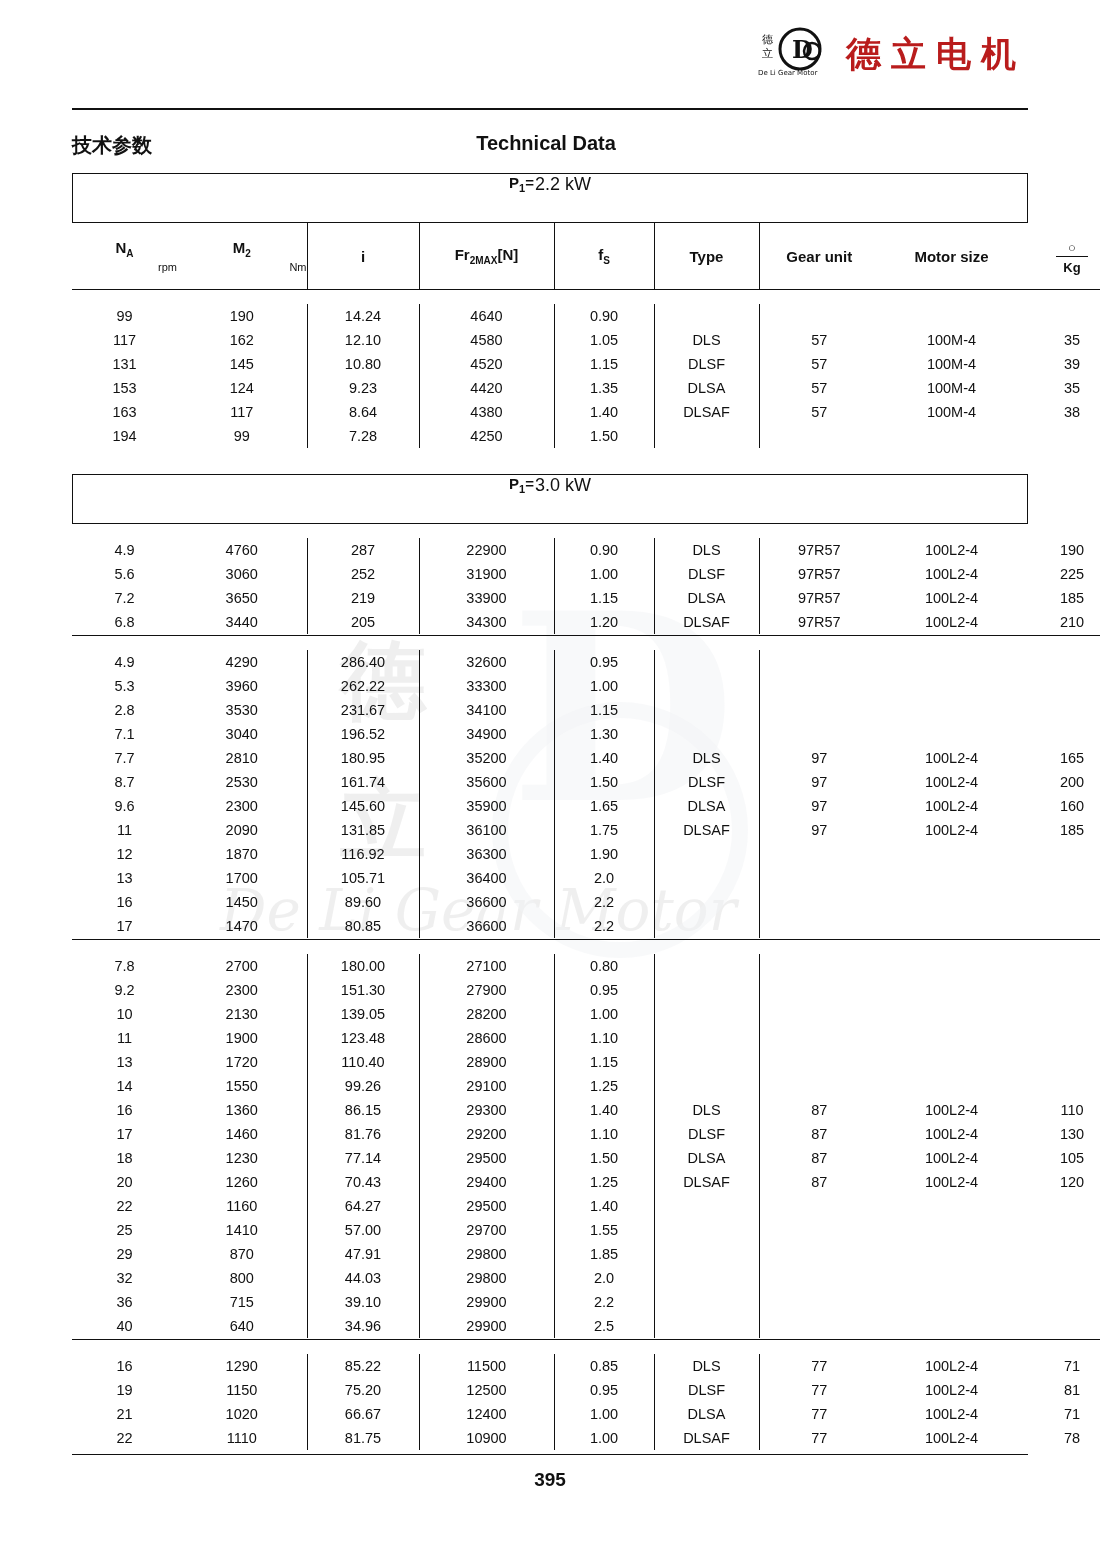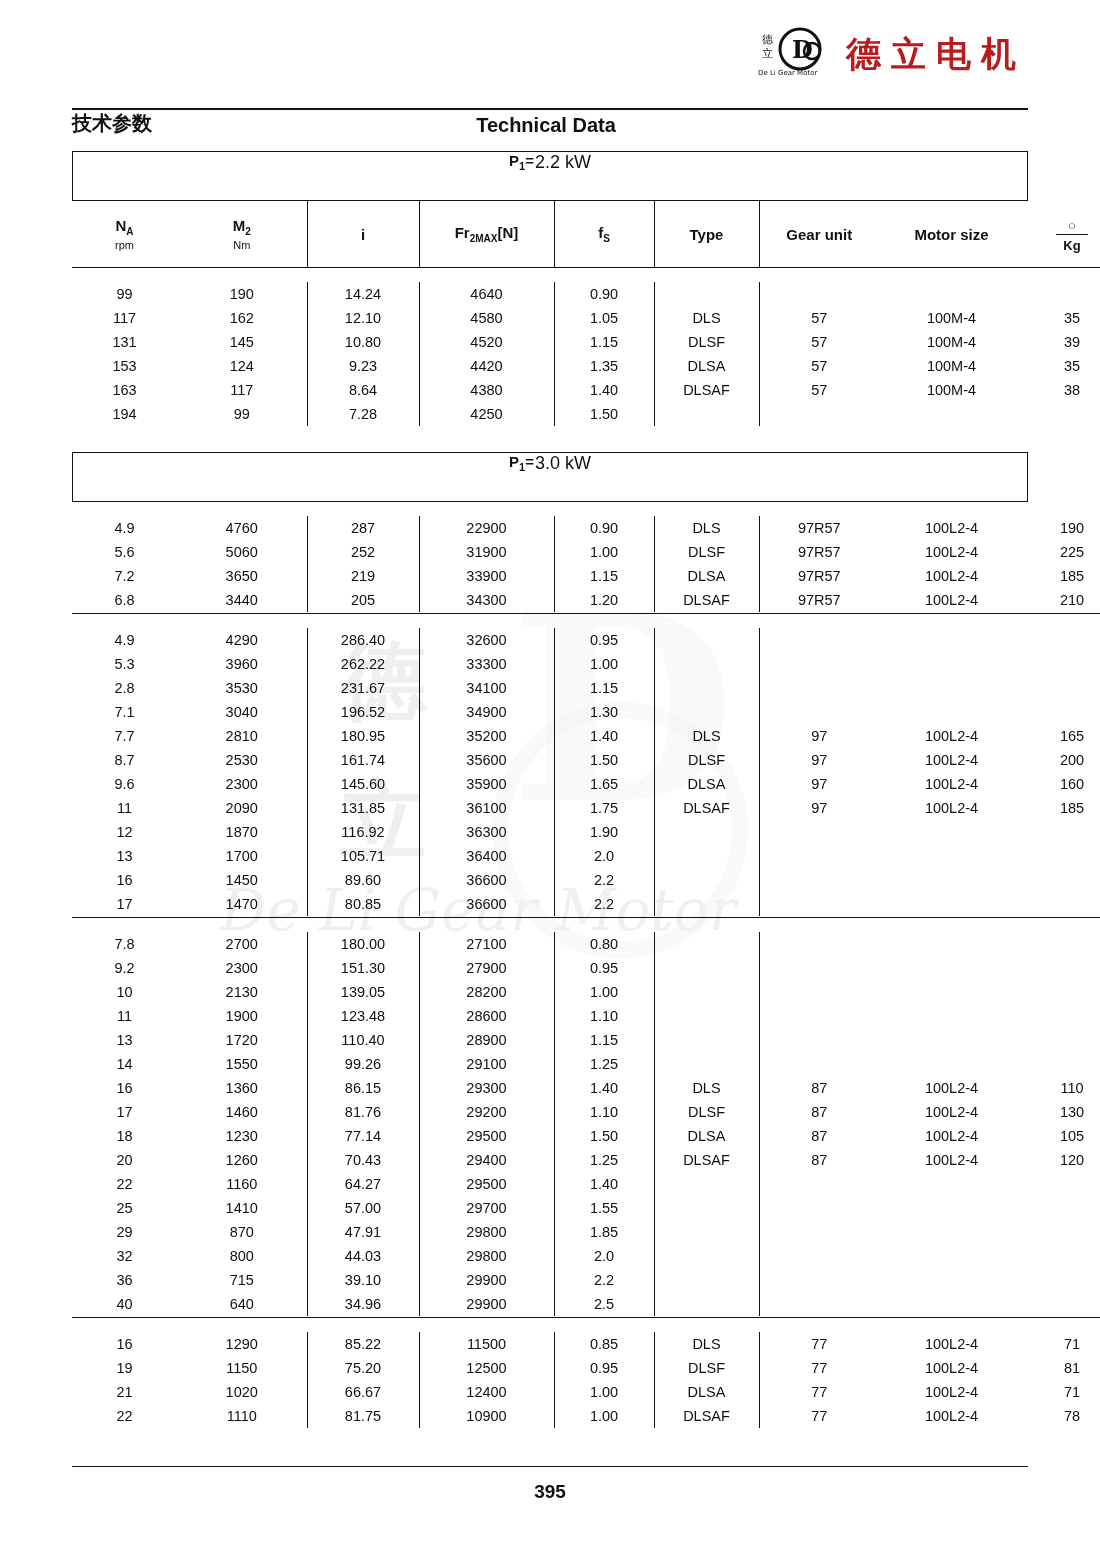--- a/index.html
+++ b/index.html
@@ -46,21 +46,22 @@
     letter-spacing: 10px;
     color: #b91c1c;
   }
   .header-rule {
     border-bottom: 2px solid #111;
     margin: 0 0 0 0;
   }
 
   .title-row {
     display: flex;
-    align-items: flex-end;
+    align-items: flex-start;
+    margin-top: 22px;
     margin-bottom: 14px;
     position: relative;
   }
   .title-cn {
     font-family: "DejaVu Sans", sans-serif;
     font-size: 20px;
     font-weight: bold;
     color: #111;
   }
   .title-en {
@@ -133,20 +134,21 @@
     font-size: 15px;
     font-weight: bold;
     border-bottom: 1.5px solid #111;
   }
   .hdr-row th.vdiv { border-left: 1px solid #111; }
   .hdr-sub {
     display: block;
     font-size: 11px;
     font-weight: normal;
     margin-top: 2px;
+    text-align: right;
   }
   .hdr-main sub { font-size: 10px; }
 
   .kg-box {
     display: inline-block;
     border-bottom: 1px solid #111;
     padding: 0 12px 2px 12px;
     font-size: 13px;
     line-height: 1;
   }
@@ -160,21 +162,21 @@
     padding: 0;
     border-bottom: 1.2px solid #111;
   }
   .gap-row td { height: 14px; }
   .spacer-md { height: 26px; }
 
   .footer {
     position: absolute;
     left: 0;
     right: 0;
-    bottom: 52px;
+    bottom: 64px;
     text-align: center;
     font-size: 19px;
     font-weight: bold;
   }
   .footer-rule {
     border-top: 1.5px solid #111;
     margin: 0 72px 14px 72px;
   }
 </style>
 </head>
@@ -354,21 +356,21 @@
             <td class="vdiv">287</td>
             <td class="vdiv">22900</td>
             <td class="vdiv">0.90</td>
             <td class="vdiv">DLS</td>
             <td class="vdiv">97R57</td>
             <td>100L2-4</td>
             <td>190</td>
           </tr>
           <tr class="body-row">
             <td>5.6</td>
-            <td>5060</td>
+            <td>3060</td>
             <td class="vdiv">252</td>
             <td class="vdiv">31900</td>
             <td class="vdiv">1.00</td>
             <td class="vdiv">DLSF</td>
             <td class="vdiv">97R57</td>
             <td>100L2-4</td>
             <td>225</td>
           </tr>
           <tr class="body-row">
             <td>7.2</td>

